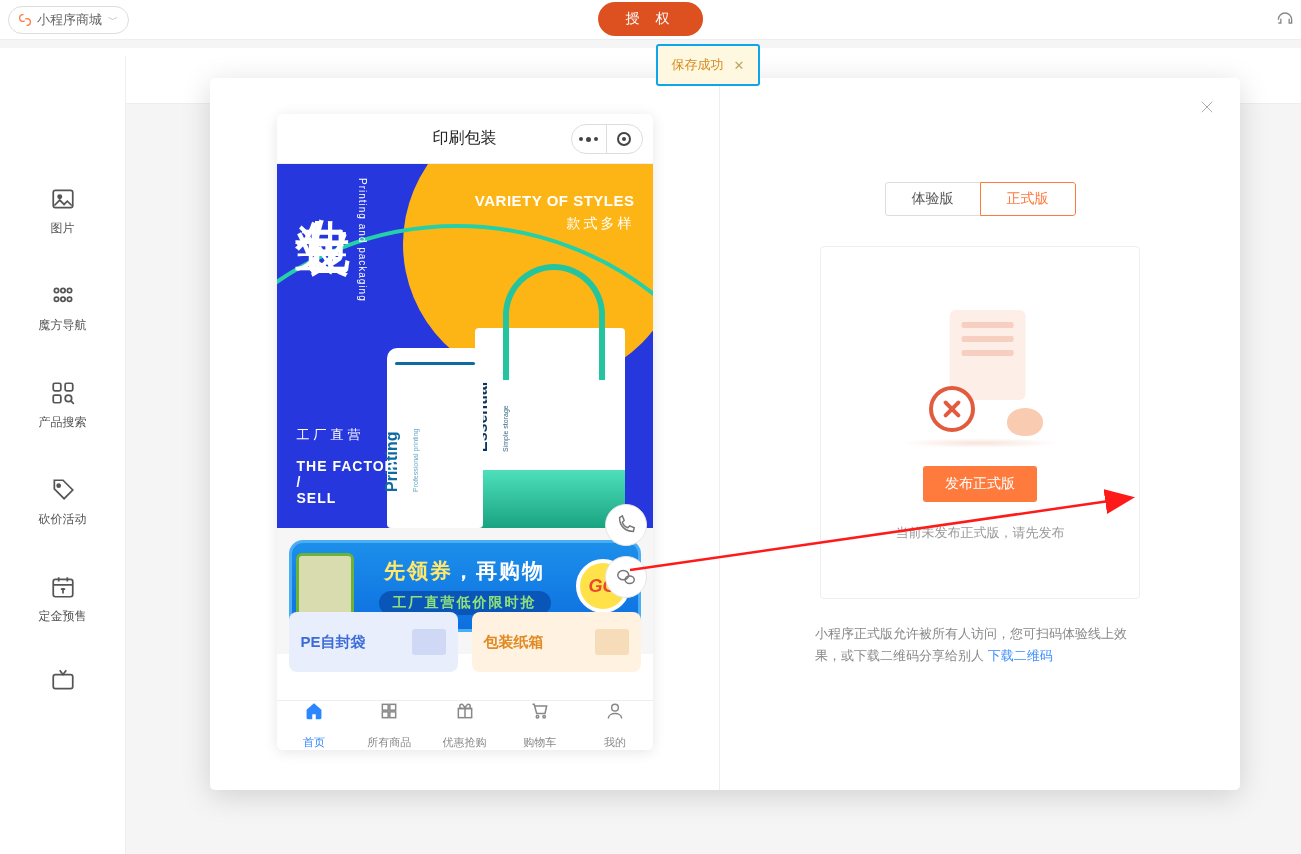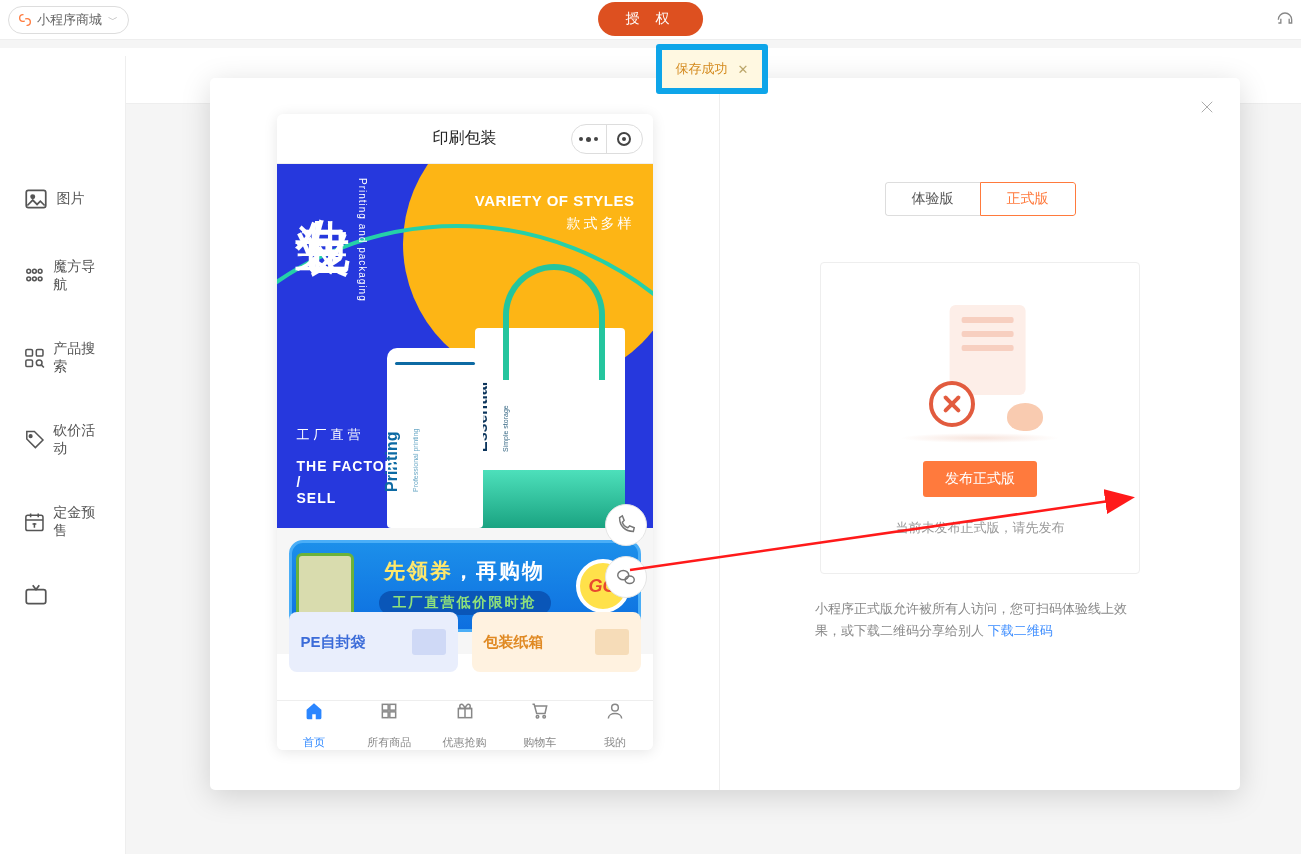--- a/index.html
+++ b/index.html
@@ -58,21 +58,21 @@
     color: #888;
   }
 
   
   .toast {
     position: absolute;
     left: 50%;
     transform: translateX(5px);
     top: 44px;
     background: #fff8e1;
-    border: 6px solid #0ea5e9;
+    border: 2px solid #0ea5e9;
     color: #d48a1e;
     font-size: 13px;
     padding: 10px 14px;
     border-radius: 3px;
     display: flex;
     align-items: center;
     gap: 10px;
     z-index: 30;
   }
   .toast .close { color: #bba66a; cursor: pointer; font-size: 13px;}
@@ -110,25 +110,25 @@
     background: #fff;
     border-right: 1px solid #eee;
     padding-top: 130px;
     display: flex;
     flex-direction: column;
     align-items: center;
     gap: 46px;
   }
   .side-item {
     display: flex;
-    flex-direction: row;
+    flex-direction: column;
     align-items: center;
     gap: 8px;
     color: #555;
-    font-size: 14px;
+    font-size: 12px;
     cursor: pointer;
     width: 80px;
   }
   .side-item svg { width: 26px; height: 26px; stroke: #555; fill: none; stroke-width: 1.6;}
 
   
   .modal {
     position: absolute;
     top: 78px;
     left: 210px;
@@ -335,23 +335,23 @@
     color:#555;
   }
   .segmented > div.active{
     border-color:#ff7a3d;
     color:#ff7a3d;
   }
   .segmented > div:first-child{border-right:none;border-radius:3px 0 0 3px;}
   .segmented > div:last-child{border-radius:0 3px 3px 0;}
 
   .pubbox{
-    margin-top:46px;
+    margin-top:30px;
     width:320px;
-    height:312px;
+    height:353px;
     border:1px solid #eee;
     border-radius:4px;
     display:flex;
     flex-direction:column;
     align-items:center;
     justify-content:center;
     gap:22px;
   }
   .illus{width:150px;height:140px;position:relative;}
   .illus .doc{position:absolute;left:50%;top:6px;transform:translateX(-40%);width:76px;height:90px;background:#fdeee8;border-radius:6px;}

